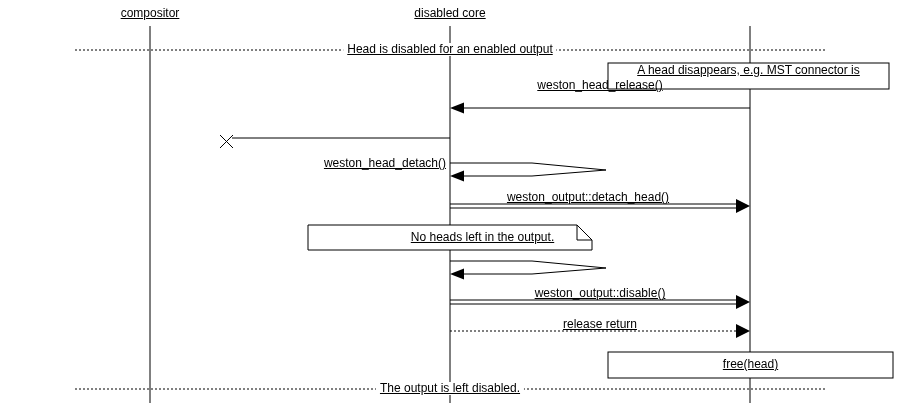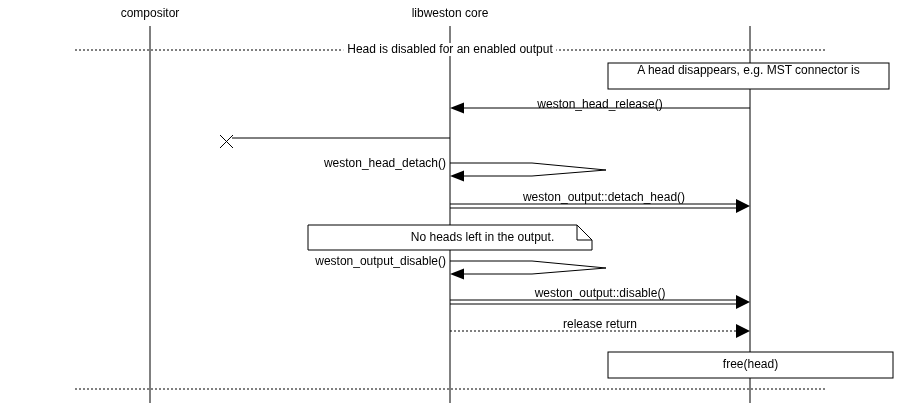--- a/index.html
+++ b/index.html
@@ -5,21 +5,21 @@
   html,body{margin:0;padding:0;background:#fff;}
   .stage{
     position:relative;width:900px;height:403px;background:#ffffff;
     font-family:"Liberation Sans",sans-serif;color:#000;overflow:hidden;
   }
   .stage svg{position:absolute;left:0;top:0;}
   .stage svg line,.stage svg polyline{stroke:#000;stroke-width:1;fill:none;}
   .stage svg .dot{stroke-dasharray:2 2;}
   .stage svg polygon.arrow{fill:#000;stroke:none;}
   .stage svg .boxshape{fill:#ffffff;stroke:#000;stroke-width:1;}
-  .lbl{position:absolute;font-size:12px;line-height:13px;white-space:nowrap;}
+  .lbl{position:absolute;font-size:12px;line-height:13px;white-space:nowrap;text-decoration:underline;}
   .ctr{transform:translateX(-50%);}
   .entity{width:200px;text-align:center;transform:none;}
   .divlbl{background:#ffffff;padding:0 4px;}
   .rt{}
   .notetxt{text-align:center;white-space:nowrap;}
   .note2line{line-height:12px;}
 </style>
 </head>
 <body>
 
@@ -61,30 +61,30 @@
     <polygon class="arrow" points="750,302 736,295 736,309"></polygon>
 
     <line class="dot" x1="450" y1="331" x2="736" y2="331"></line>
     <polygon class="arrow" points="750,331 736,324 736,338"></polygon>
 
     <rect class="boxshape" x="608" y="63" width="281" height="26"></rect>
     <rect class="boxshape" x="608" y="352" width="285" height="26"></rect>
   </svg>
 
   <div class="lbl entity" style="left:50px;top:7px;">compositor</div>
-  <div class="lbl entity" style="left:350px;top:7px;">libweston core</div>
+  <div class="lbl entity" style="left:350px;top:7px;">disabled core</div>
 
   <div class="lbl ctr divlbl" style="left:450px;top:43px;">Head is disabled for an enabled output</div>
+  <div class="lbl ctr divlbl" style="left:450px;top:382px;">The output is left disabled.</div>
 
   <div class="lbl notetxt note2line" style="left:608px;top:64px;width:281px;">
     <div>A head disappears, e.g. MST connector is</div>
   </div>
   <div class="lbl notetxt" style="left:308px;top:231px;width:285px;margin-left:32px;">No heads left in the output.</div>
   <div class="lbl notetxt" style="left:608px;top:358px;width:285px;">free(head)</div>
 
-  <div class="lbl ctr" style="left:600px;top:98px;">weston_head_release()</div>
+  <div class="lbl ctr" style="left:600px;top:79px;">weston_head_release()</div>
   <div class="lbl rt" style="right:454px;top:157px;">weston_head_detach()</div>
-  <div class="lbl ctr" style="left:604px;top:191px;text-align:center;">weston_output::detach_head()</div>
-  <div class="lbl rt" style="right:454px;top:255px;">weston_output_disable()</div>
+  <div class="lbl ctr" style="left:588px;top:191px;text-align:center;">weston_output::detach_head()</div>
   <div class="lbl ctr" style="left:600px;top:287px;">weston_output::disable()</div>
   <div class="lbl ctr" style="left:600px;top:318px;">release return</div>
 
 </div>
 
 </body></html>

